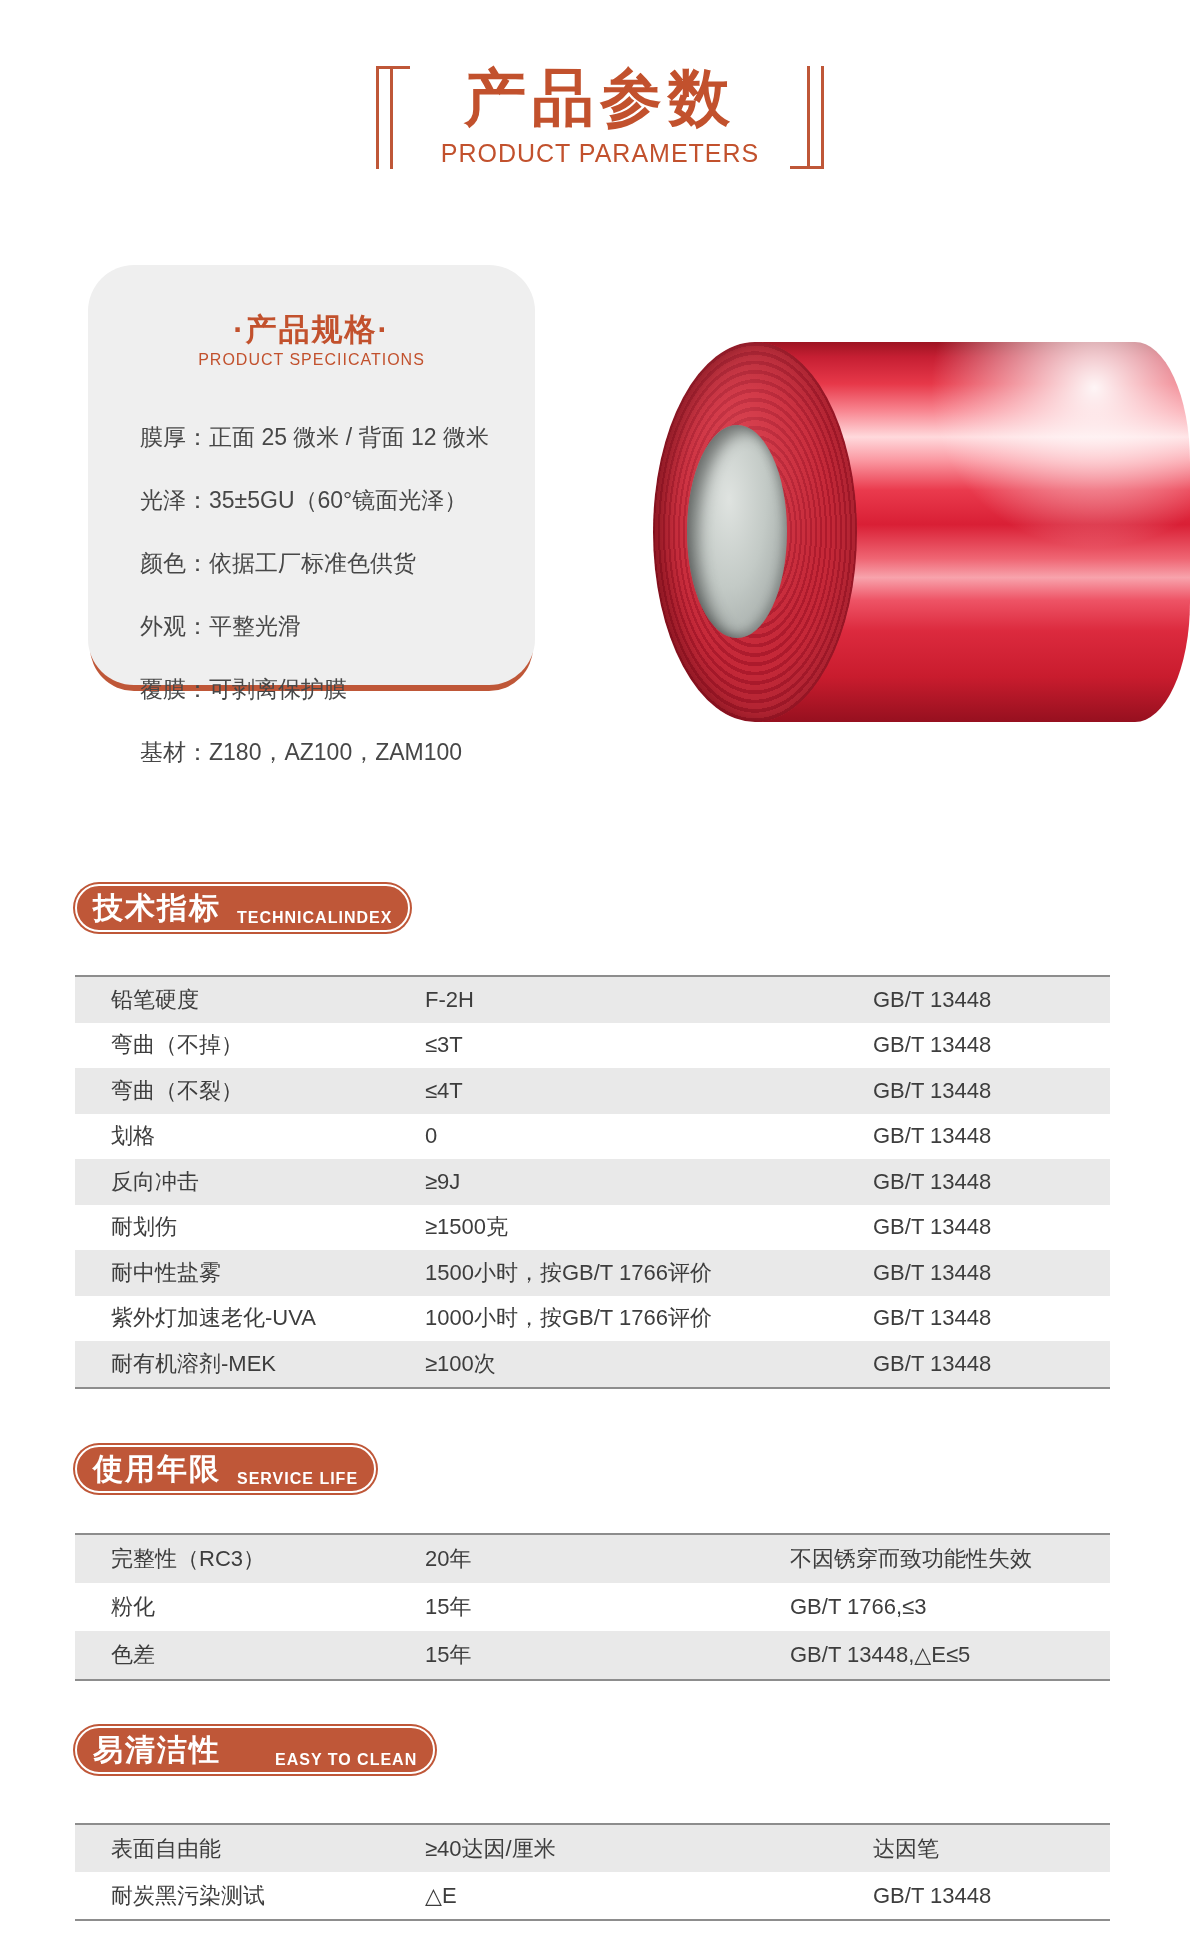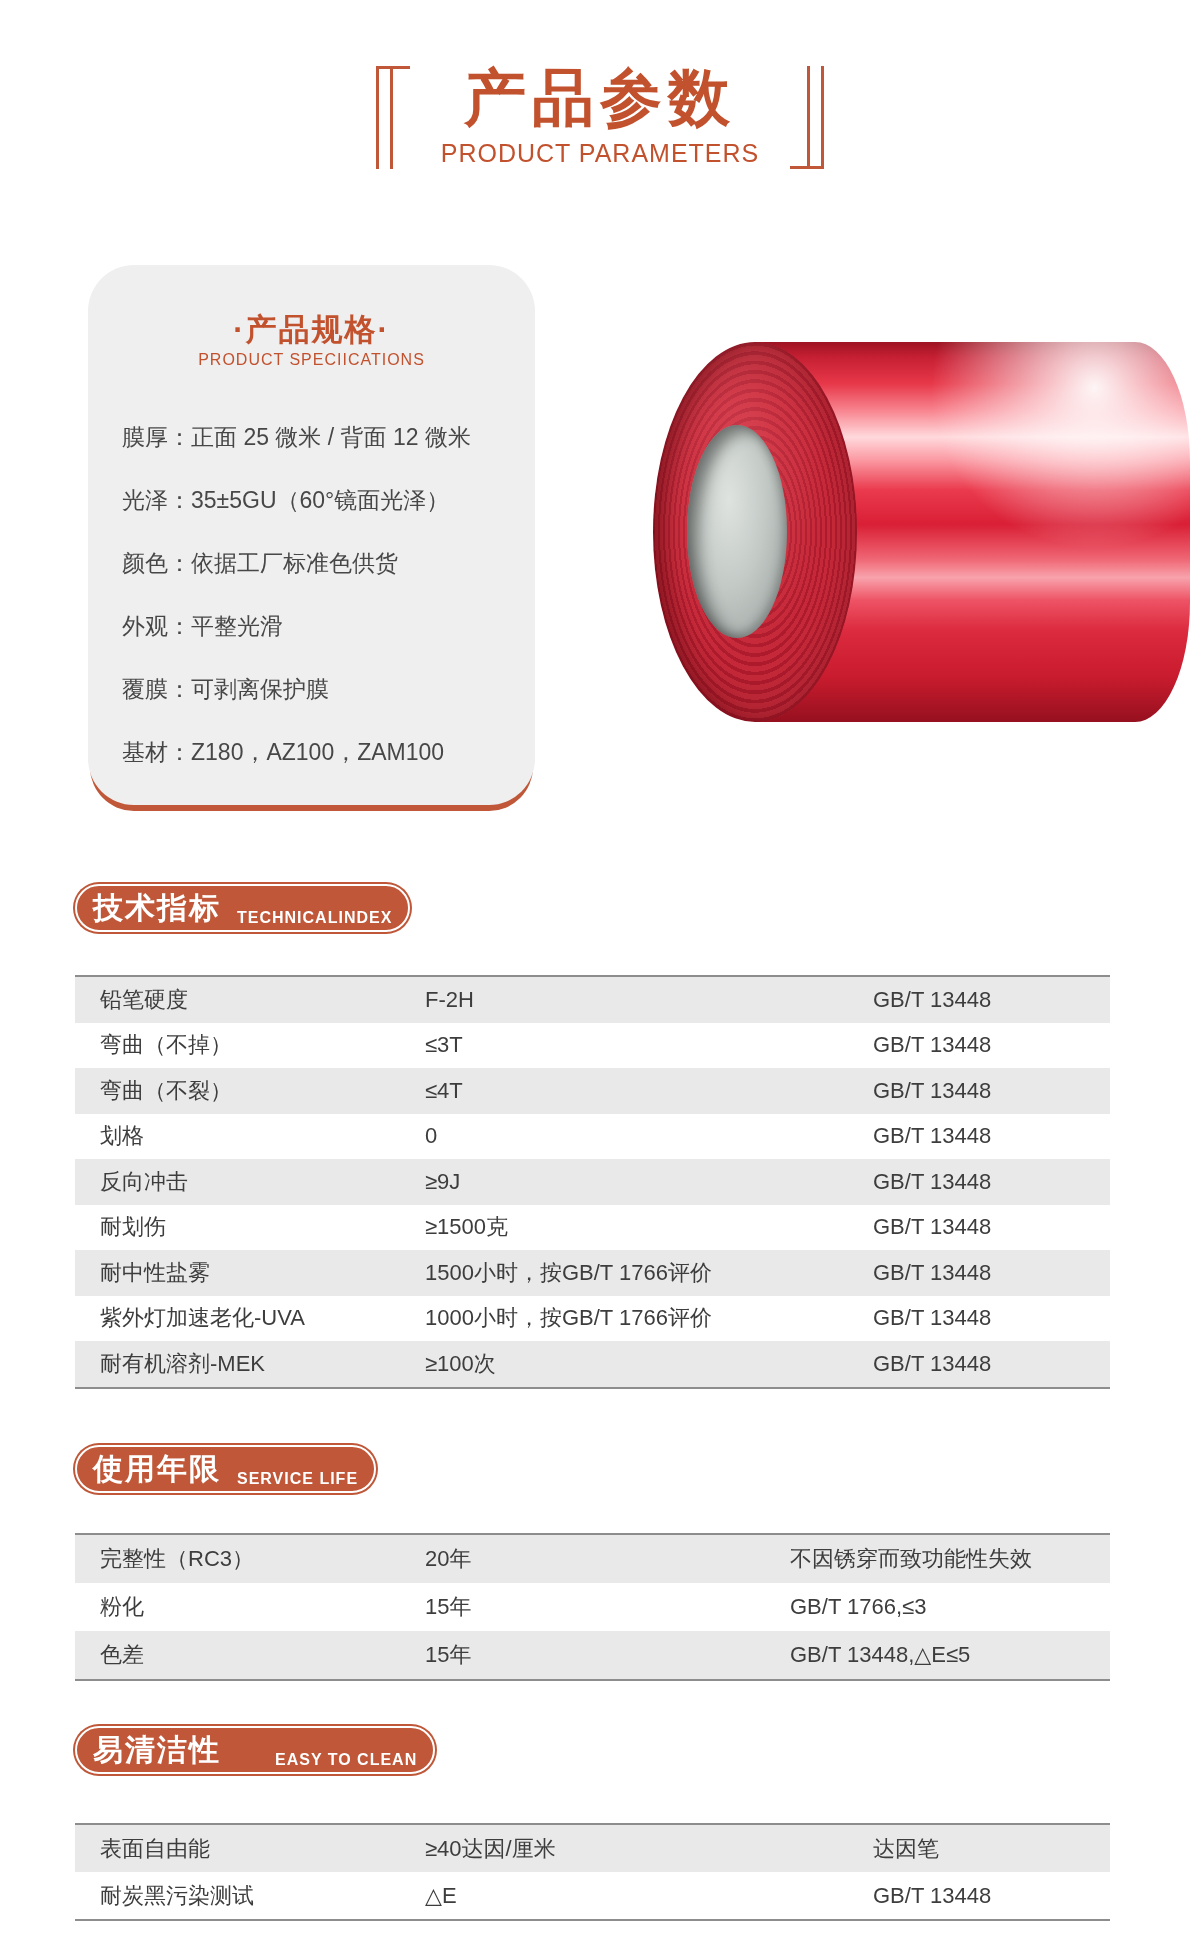--- a/index.html
+++ b/index.html
@@ -19,26 +19,26 @@
   .title-wrap h1{font-size:62px;font-weight:bold;color:var(--accent-text);letter-spacing:6px;line-height:72px;}
   .page-subtitle{margin-top:5px;font-size:25px;color:var(--accent-text);letter-spacing:1px;}
   .bracket{position:absolute;width:34px;height:103px;border-top:3px solid var(--accent);}
   .bracket::before,.bracket::after{content:"";position:absolute;top:0;width:3px;height:100px;background:var(--accent);}
   .bracket::before{left:0;}
   .bracket::after{left:14px;}
   .bracket.left{left:376px;top:66px;}
   .bracket.right{left:790px;top:66px;transform:rotate(180deg);}
 
   
-  .spec-card{position:absolute;left:88px;top:265px;width:447px;height:540px;background:#efefef;
+  .spec-card{position:absolute;left:88px;top:265px;width:447px;height:420px;background:#efefef;
     border-radius:46px;box-shadow:0 8px 0 -2px var(--accent);}
   .spec-card h2{margin-top:44px;text-align:center;font-size:31px;font-weight:bold;color:var(--accent-text);letter-spacing:2px;}
   .spec-sub{margin-top:0;text-align:center;font-size:16px;font-weight:normal;color:var(--accent-text);letter-spacing:1px;}
   .spec-list{list-style:none;margin-top:37px;}
-  .spec-list li{height:63px;line-height:63px;padding-left:34px;font-size:23px;color:#474747;white-space:nowrap;}
+  .spec-list li{height:63px;line-height:63px;padding-left:52px;font-size:23px;color:#474747;white-space:nowrap;}
 
   
   .coil{position:absolute;left:600px;top:280px;width:600px;height:500px;}
   .coil-body{position:absolute;left:155px;top:62px;width:435px;height:380px;
     border-radius:0 55px 55px 0 / 0 120px 120px 0;
     background:
       radial-gradient(ellipse at 78% 12%, rgba(255,255,255,.95), rgba(255,255,255,0) 34%),
       linear-gradient(to bottom,
         #9d1422 0%, #c61f33 4%, #e73849 11%, #f8848f 18%, #ffd9dc 25%,
         #fb9aa3 31%, #ea3a4d 39%, #d91f35 48%, #ef6573 57%, #f8a3ac 62%,
@@ -66,21 +66,21 @@
   .spec-table{position:absolute;left:75px;width:1035px;border-top:2px solid var(--table-border);
     border-bottom:2px solid var(--table-border);}
   .spec-table.t1{top:975px;}
   .spec-table.t2{top:1533px;}
   .spec-table.t3{top:1823px;}
   .trow{display:grid;grid-template-columns:350px 448px 1fr;align-items:center;height:45.5px;}
   .t2 .trow{grid-template-columns:350px 365px 1fr;height:48px;}
   .t3 .trow{height:47px;}
   .trow:nth-child(odd){background:var(--row-alt);}
   .trow span{font-size:22px;color:var(--ink);white-space:nowrap;}
-  .trow .c1{padding-left:25px;}
+  .trow .c1{padding-left:36px;}
 </style>
 </head>
 <body>
 
 <div class="page">
 
   <span class="bracket left"></span>
   <span class="bracket right"></span>
   <div class="title-wrap">
     <h1>产品参数</h1>

